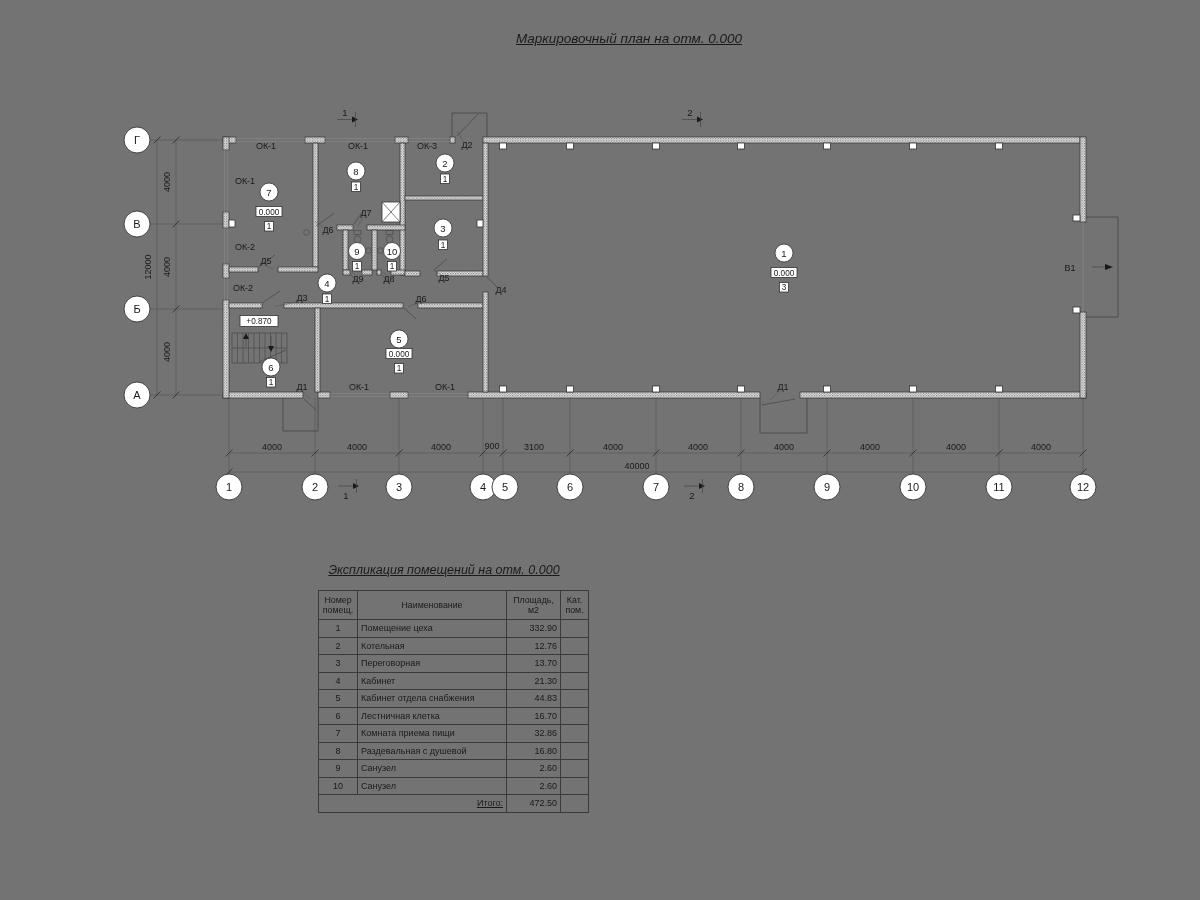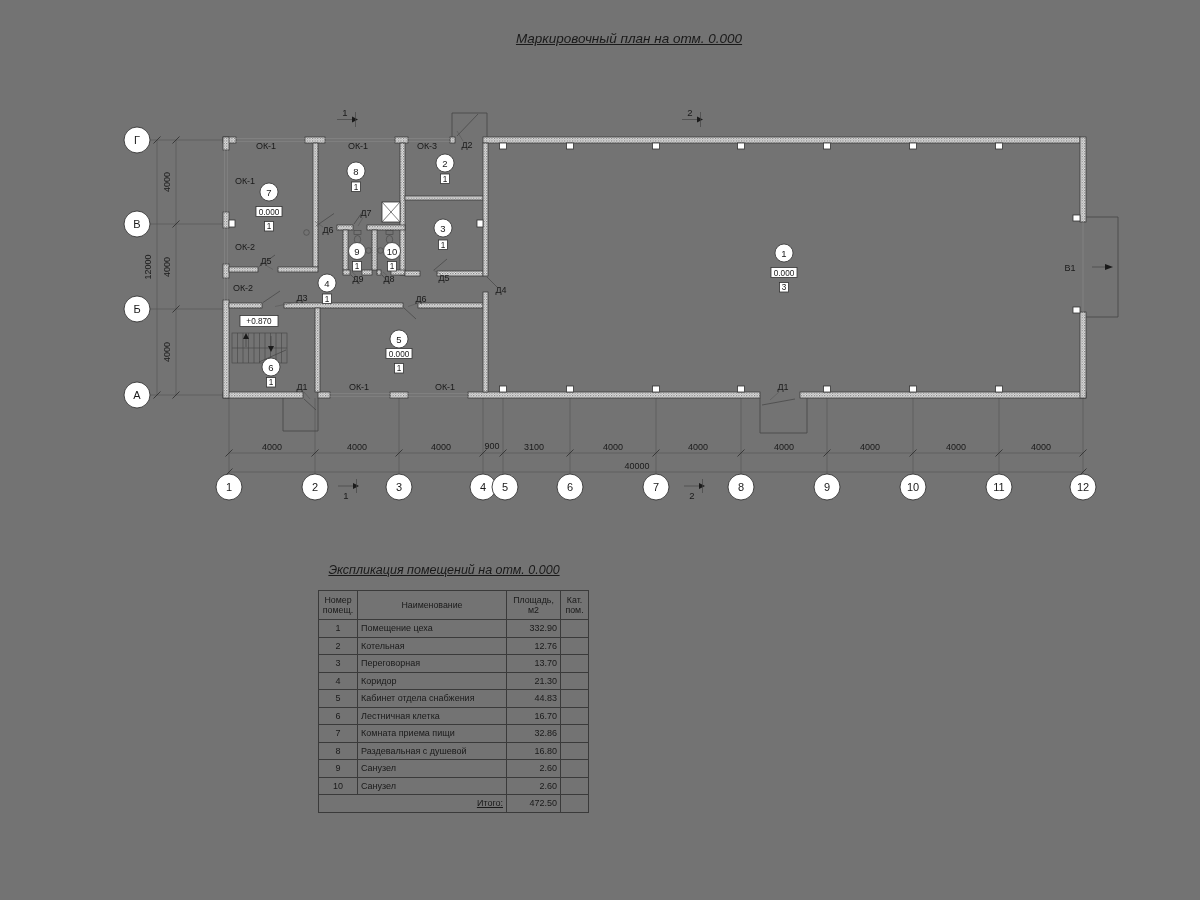--- a/index.html
+++ b/index.html
@@ -447,21 +447,21 @@
           <td class="c-cat"></td>
         </tr>
     <tr>
           <td class="c-num">3</td>
           <td class="c-name">Переговорная</td>
           <td class="c-area">13.70</td>
           <td class="c-cat"></td>
         </tr>
     <tr>
           <td class="c-num">4</td>
-          <td class="c-name">Коридор</td>
+          <td class="c-name">Кабинет</td>
           <td class="c-area">21.30</td>
           <td class="c-cat"></td>
         </tr>
     <tr>
           <td class="c-num">5</td>
           <td class="c-name">Кабинет отдела снабжения</td>
           <td class="c-area">44.83</td>
           <td class="c-cat"></td>
         </tr>
     <tr>

